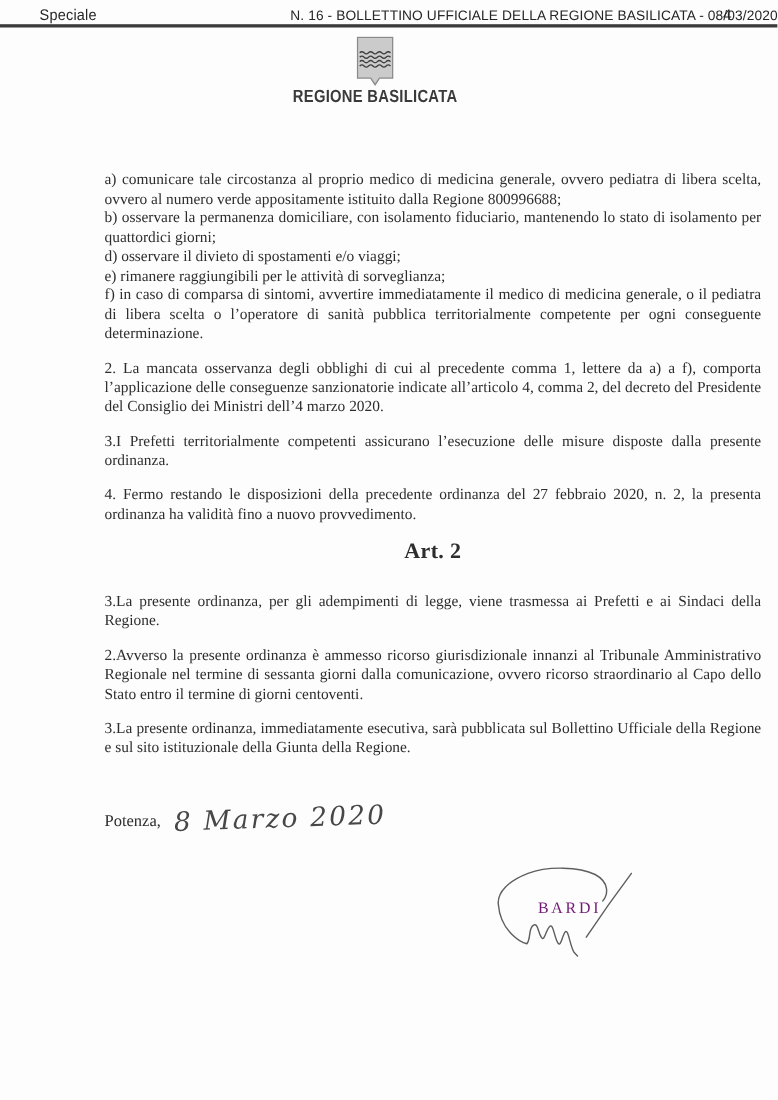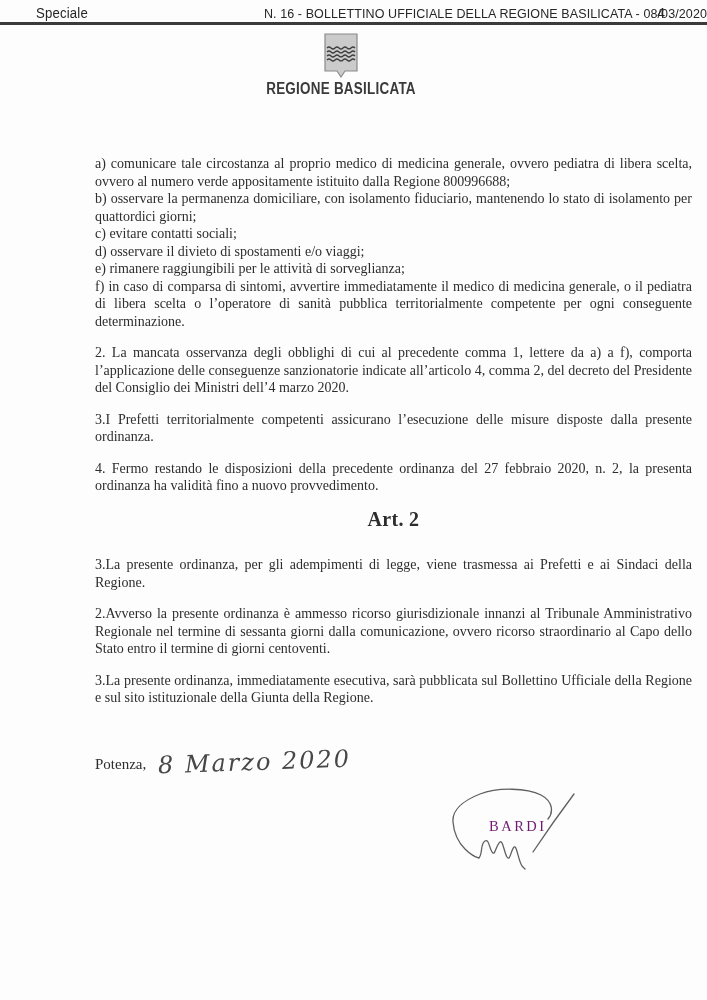--- a/index.html
+++ b/index.html
@@ -77,21 +77,20 @@
   <div class="region-name">REGIONE BASILICATA</div>
 
   <main class="body-text">
 
     <div>
 
         <p class="tight">a) comunicare tale circostanza al proprio medico di medicina generale, ovvero pediatra di libera scelta, ovvero al numero verde appositamente istituito dalla Regione 800996688;</p>
 
         <p class="tight">b) osservare la permanenza domiciliare, con isolamento fiduciario, mantenendo lo stato di isolamento per quattordici giorni;</p>
 
-        <p class="tight">c) evitare contatti sociali;</p>
 
         <p class="tight">d) osservare il divieto di spostamenti e/o viaggi;</p>
 
         <p class="tight">e) rimanere raggiungibili per le attività di sorveglianza;</p>
 
         <p class="tight">f) in caso di comparsa di sintomi, avvertire immediatamente il medico di medicina generale, o il pediatra di libera scelta o l’operatore di sanità pubblica territorialmente competente per ogni conseguente determinazione.</p>
       </div>
 
     <p class="para">2. La mancata osservanza degli obblighi di cui al precedente comma 1, lettere da a) a f), comporta l’applicazione delle conseguenze sanzionatorie indicate all’articolo 4, comma 2, del decreto del Presidente del Consiglio dei Ministri dell’4 marzo 2020.</p>
     <p class="para">3.I Prefetti territorialmente competenti assicurano l’esecuzione delle misure disposte dalla presente ordinanza.</p>

